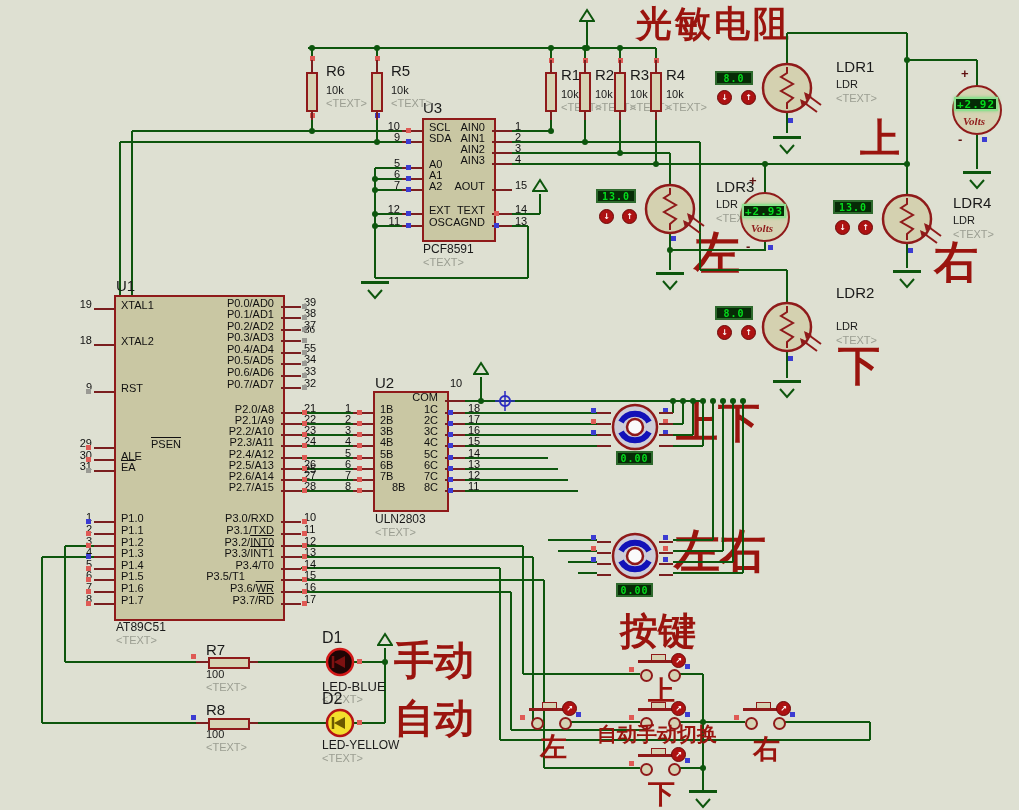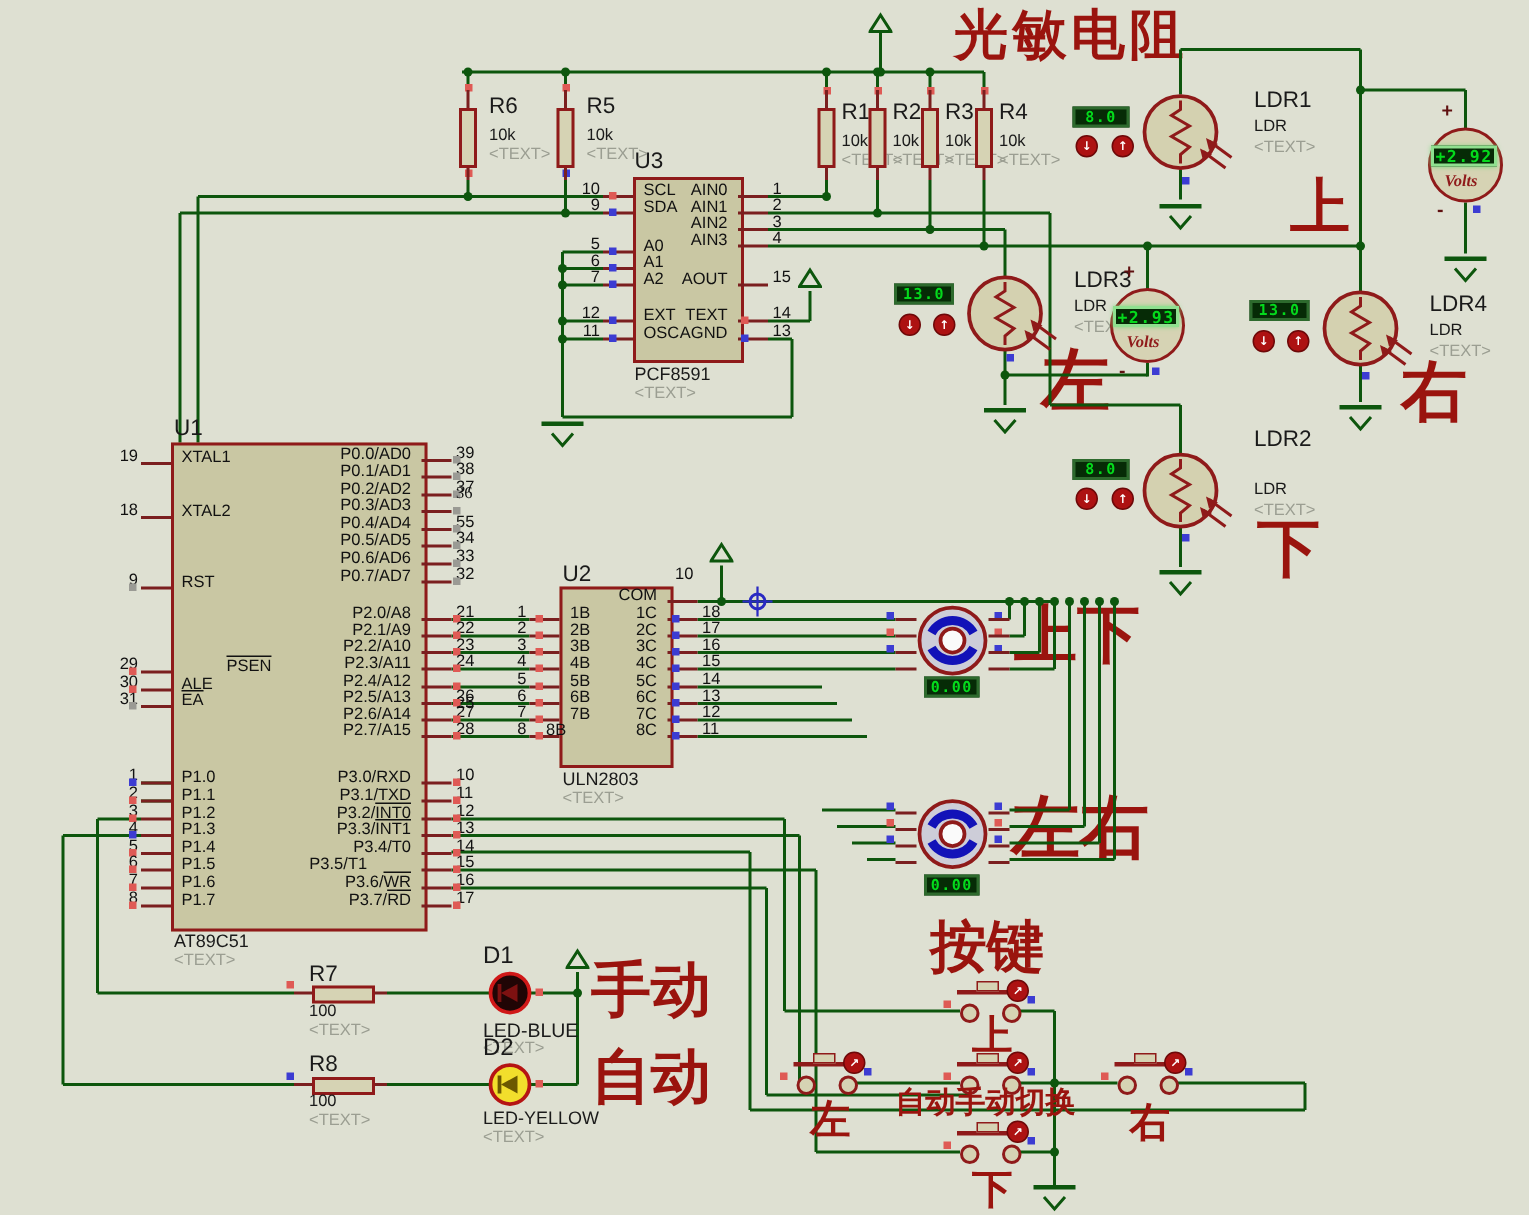--- a/index.html
+++ b/index.html
@@ -516,21 +516,21 @@
     <div class="stub" style="position: absolute; left: 353px; top: 468px; width: 20px; height: 2px;"></div>
     <div class="pin pr" style="position: absolute; left: 325px; top: 459px; width: 26px;">6</div>
     <div class="pin" style="position: absolute; left: 380px; top: 460px;">6B</div>
     <div class="sqr sr" style="position: absolute; left: 357px; top: 466px;"></div>
     <div class="stub" style="position: absolute; left: 353px; top: 479px; width: 20px; height: 2px;"></div>
     <div class="pin pr" style="position: absolute; left: 325px; top: 470px; width: 26px;">7</div>
     <div class="pin" style="position: absolute; left: 380px; top: 471px;">7B</div>
     <div class="sqr sr" style="position: absolute; left: 357px; top: 477px;"></div>
     <div class="stub" style="position: absolute; left: 353px; top: 490px; width: 20px; height: 2px;"></div>
     <div class="pin pr" style="position: absolute; left: 325px; top: 481px; width: 26px;">8</div>
-    <div class="pin" style="position: absolute; left: 364px; top: 482px;">8B</div>
+    <div class="pin" style="position: absolute; left: 392px; top: 482px;">8B</div>
     <div class="sqr sr" style="position: absolute; left: 357px; top: 488px;"></div>
     <div class="stub" style="position: absolute; left: 445px; top: 400px; width: 20px; height: 2px;"></div>
     <div class="pin" style="position: absolute; left: 450px; top: 378px;">10</div>
     <div class="pin pr" style="position: absolute; left: 341px; top: 392px; width: 97px;">COM</div>
     <div class="stub" style="position: absolute; left: 445px; top: 412px; width: 20px; height: 2px;"></div>
     <div class="pin" style="position: absolute; left: 468px; top: 403px;">18</div>
     <div class="pin pr" style="position: absolute; left: 341px; top: 404px; width: 97px;">1C</div>
     <div class="sqr sb" style="position: absolute; left: 448px; top: 410px;"></div>
     <div class="stub" style="position: absolute; left: 445px; top: 423px; width: 20px; height: 2px;"></div>
     <div class="pin" style="position: absolute; left: 468px; top: 414px;">17</div>

